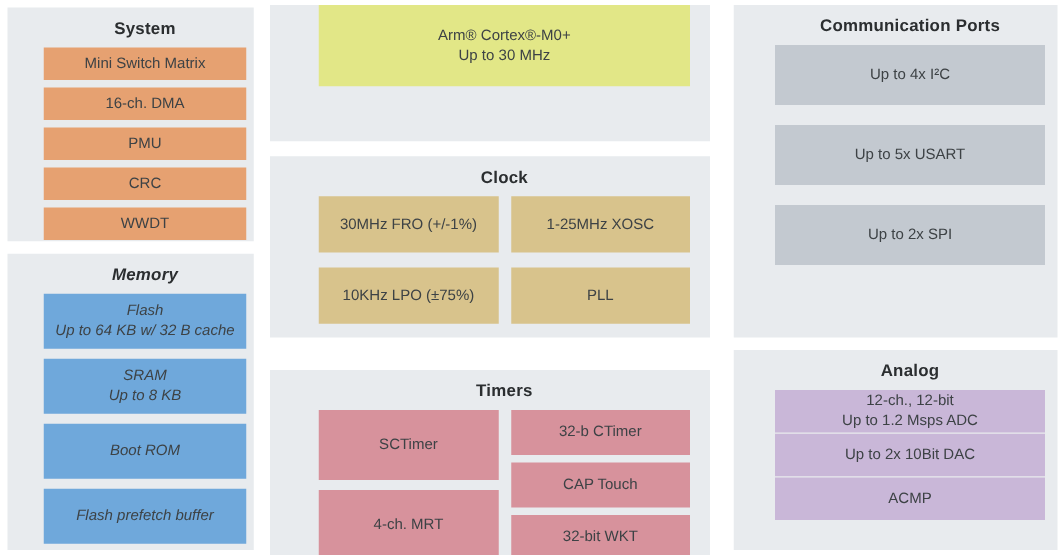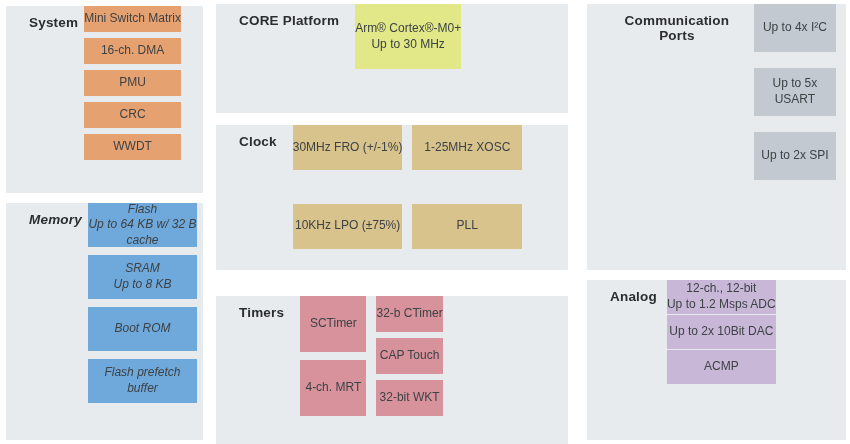--- a/index.html
+++ b/index.html
@@ -17,21 +17,21 @@
   }
   .col { position: absolute; }
   .col-left  { left: 6px;   top: 6px; width: 197px; }
   .col-mid   { left: 216px; top: 4px; width: 352px; }
   .col-right { left: 587px; top: 4px; width: 259px; }
 
   .panel {
     background: var(--panel-bg, #E8EBEE);
     box-sizing: border-box;
     display: flex;
-    flex-direction: row;
+    flex-direction: column;
     padding-left: 23px;
   }
   .panel-title {
     margin: 9px 0 8px 0;
     text-align: center;
     font-size: 13.5px;
     font-weight: bold;
     color: var(--title-text, #2B2E30);
     letter-spacing: 0.2px;
   }
@@ -134,21 +134,20 @@
         <div class="block">Boot ROM</div>
         <div class="block">Flash prefetch buffer</div>
       </div>
     </section>
 
   </div>
 
   <div class="col col-mid">
 
     <section class="panel panel-core">
-      <h3 class="panel-title">CORE Platform</h3>
       <div class="blocks">
         <div class="block">Arm® Cortex®-M0+
 Up to 30 MHz</div>
       </div>
     </section>
 
     <section class="panel panel-clock">
       <h3 class="panel-title">Clock</h3>
       <div class="clock-grid">
         <div class="block">30MHz FRO (+/-1%)</div>

